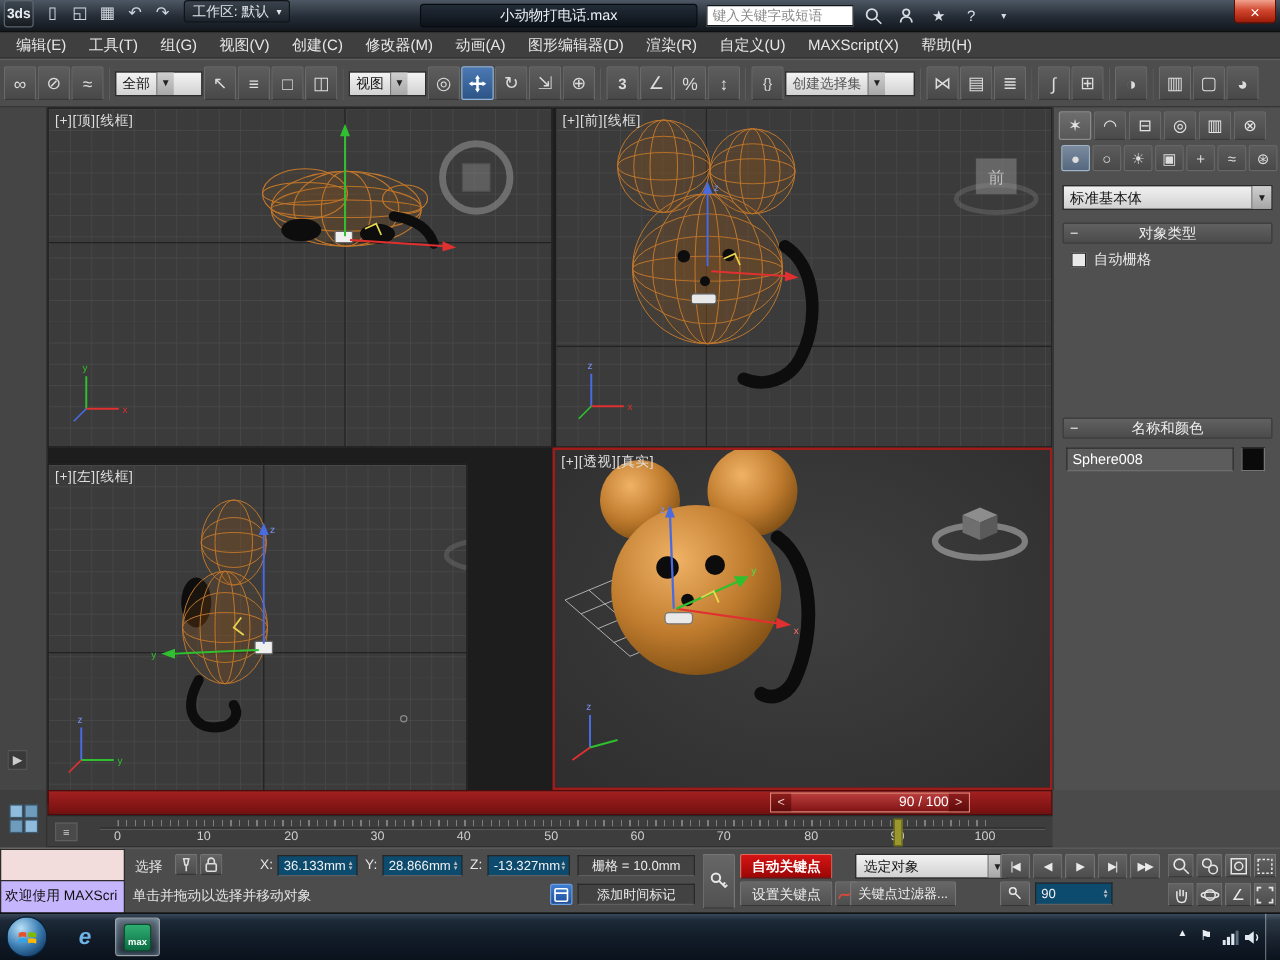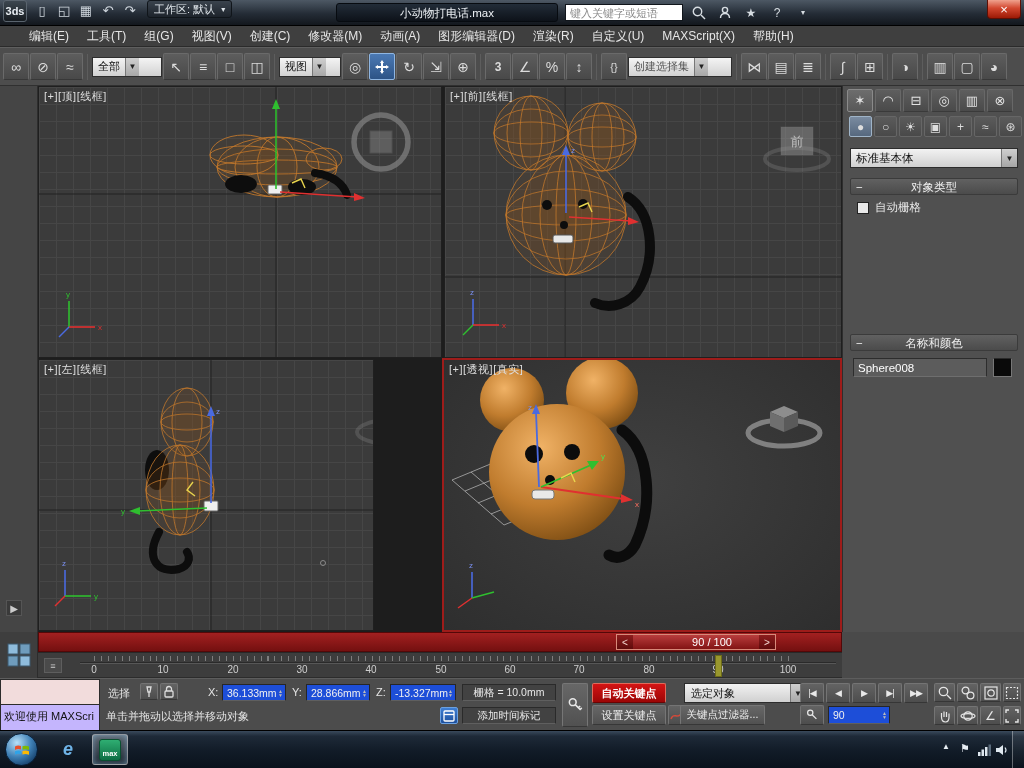--- a/index.html
+++ b/index.html
@@ -27,21 +27,21 @@
     border:1px solid #11161c;font-size:11px;color:#333;padding:0 4px;}
   #tb-search::placeholder{color:#8a8a8a;}
   .tb-ico{position:absolute;top:3px;width:22px;height:19px;display:flex;align-items:center;
     justify-content:center;color:#d7dde2;font-size:12px;}
   #close-btn{position:absolute;right:3px;top:0;width:34px;height:19px;
     background:linear-gradient(#f0a28e,#d2472f 45%,#9c1a06);border:1px solid #5e0f04;border-top:none;
     border-radius:0 0 4px 4px;color:#fff;font-size:13px;display:flex;align-items:center;justify-content:center;}
 
   
   #menubar{position:absolute;left:0;top:26px;width:1024px;height:21px;background:#3f3f3f;
-    border-bottom:1px solid #2b2b2b;display:flex;align-items:center;padding-left:20px;}
+    border-bottom:1px solid #2b2b2b;display:flex;align-items:center;padding-left:4px;}
   .menu-item{padding:2px 9px;color:#e6e6e6;font-size:12px;white-space:nowrap;}
 
   
   #toolbar{position:absolute;left:0;top:47px;width:1024px;height:39px;background:#4d4d4d;
     border-top:1px solid #5f5f5f;border-bottom:1px solid #303030;display:flex;align-items:center;
     padding:0 3px;gap:1px;overflow:hidden;}
   .ti{width:26px;height:27px;flex:0 0 auto;display:flex;align-items:center;justify-content:center;
     color:#dcdcdc;font-size:14px;background:linear-gradient(#5d5d5d,#494949);
     border:1px solid #6a6a6a;border-bottom-color:#383838;border-radius:2px;}
   .ti.active{background:linear-gradient(#4b79b4,#2d5486);border-color:#8fb6e2;color:#fff;}
@@ -98,41 +98,41 @@
   #namefield{position:absolute;left:10px;top:272px;width:134px;height:19px;background:#5c5c5c;
     border:1px solid #2d2d2d;border-bottom-color:#6e6e6e;color:#fff;font-size:11.5px;padding:0 4px;}
   #colorswatch{position:absolute;left:150px;top:272px;width:19px;height:19px;background:#0a0a0a;
     border:1px solid #777;border-top-color:#2a2a2a;}
 
   
   #timeslider{position:absolute;left:38px;top:632px;width:804px;height:20px;
     background:linear-gradient(#a32020,#741010);border:1px solid #540808;}
   #ts-handle{position:absolute;left:577px;top:1px;width:160px;height:16px;display:flex;align-items:center;
     background:linear-gradient(#b93d3d,#821414);border:1px solid #d88a7a;color:#fff;font-size:11px;}
-  #ts-handle .mid{flex:1;text-align:center;margin-left:32px;}
+  #ts-handle .mid{flex:1;text-align:right;margin-left:32px;}
   .ts-arr{width:16px;height:100%;display:flex;align-items:center;justify-content:center;
     background:linear-gradient(#8d1d1d,#5e0b0b);color:#f3d7d0;font-size:10px;}
   #trackbar{position:absolute;left:38px;top:652px;width:804px;height:26px;background:#3d3d3d;
     border-top:1px solid #282828;border-bottom:1px solid #2c2c2c;}
   .tick{position:absolute;top:11px;transform:translateX(-50%);font-size:10px;color:#cfcfcf;}
   #tickstrip{position:absolute;left:56px;top:3px;width:695px;height:5px;
     background:repeating-linear-gradient(90deg,#7e7e7e 0 1px,transparent 1px 6.94px);}
   #tb-groove{position:absolute;left:42px;top:9px;width:756px;height:2px;background:#2a2a2a;border-bottom:1px solid #575757;}
   #tb-marker{position:absolute;left:677px;top:2px;width:7px;height:22px;background:#99972e;border:1px solid #6d6b18;}
   #tb-mini{position:absolute;left:6px;top:5px;width:18px;height:15px;background:#4a4a4a;border:1px solid #5e5e5e;
     color:#ccc;font-size:9px;display:flex;align-items:center;justify-content:center;}
 
   
   #statusbar{position:absolute;left:0;top:678px;width:1024px;height:52px;background:#4c4c4c;border-top:1px solid #5d5d5d;}
   #listener-pink{position:absolute;left:0;top:0;width:100px;height:25px;background:#f2dcdc;
     border:1px solid #2c2c2c;border-bottom:none;}
   #listener-white{position:absolute;left:0;top:25px;width:100px;height:27px;background:#c4b5fd;
     border:1px solid #2c2c2c;color:#111;font-size:11px;padding:4px 3px 0 3px;white-space:nowrap;overflow:hidden;}
   .st-label{position:absolute;color:#e4e4e4;font-size:11px;}
-  .st-field{position:absolute;height:17px;background:#1d4ed8;border:1px solid #262626;
+  .st-field{position:absolute;height:17px;background:#0c4a6e;border:1px solid #262626;
     border-bottom-color:#5f5f5f;color:#f0f0f0;font-size:10.5px;display:flex;align-items:center;
     padding:0 2px 0 4px;white-space:nowrap;}
   .spin{display:flex;flex-direction:column;margin-left:auto;font-size:5px;line-height:4px;color:#bbb;}
   .st-sunken{position:absolute;height:17px;background:#424242;border:1px solid #2a2a2a;
     border-bottom-color:#5f5f5f;color:#e8e8e8;font-size:10.5px;display:flex;align-items:center;justify-content:center;}
   .st-btn{position:absolute;height:20px;display:flex;align-items:center;justify-content:center;
     background:linear-gradient(#676767,#515151);border:1px solid #767676;border-bottom-color:#373737;
     border-radius:2px;color:#efefef;font-size:11px;}
   #autokey{background:linear-gradient(#d41414,#9c0606);border-color:#e06a5a;border-bottom-color:#6b0303;color:#fff;font-weight:bold;}
   #selmode{position:absolute;height:20px;display:flex;align-items:center;background:linear-gradient(#f2f2f2,#d0d0d0);
@@ -383,21 +383,21 @@
         <g font-size="8" font-family="Liberation Sans, sans-serif">
           <line x1="28" y1="238" x2="28" y2="212" stroke="#4a6ae0" stroke-width="1.6"></line>
           <text x="25" y="208" fill="#7a90f0">z</text>
           <line x1="28" y1="238" x2="54" y2="238" stroke="#e03030" stroke-width="1.6"></line>
           <text x="57" y="241" fill="#e03030">x</text>
           <line x1="28" y1="238" x2="18" y2="248" stroke="#2fbf2f" stroke-width="1.4"></line>
         </g>
       </svg>
     </div>
 
-    <div class="vp" style="left:0;top:273px;width:336px;height:272px;">
+    <div class="vp" style="left:0;top:285px;width:336px;height:272px;">
       <span class="vp-label">[+][左][线框]</span>
       <svg class="scene" width="404" height="272" viewBox="0 0 404 272">
         <line x1="172" y1="0" x2="172" y2="272" stroke="#222"></line>
         <line x1="0" y1="150" x2="404" y2="150" stroke="#222"></line>
 
         <g>
           <ellipse cx="352" cy="72" rx="34" ry="12" fill="none" stroke="#999" stroke-width="4" opacity="0.25"></ellipse>
           <rect x="337" y="42" width="30" height="27" fill="#9a9a9a" opacity="0.45" stroke="#c0c0c0" stroke-opacity="0.3"></rect>
           <text x="352" y="60" text-anchor="middle" font-size="13" fill="#d4d4d4" opacity="0.8" font-family="Liberation Sans, sans-serif">左</text>
         </g>

